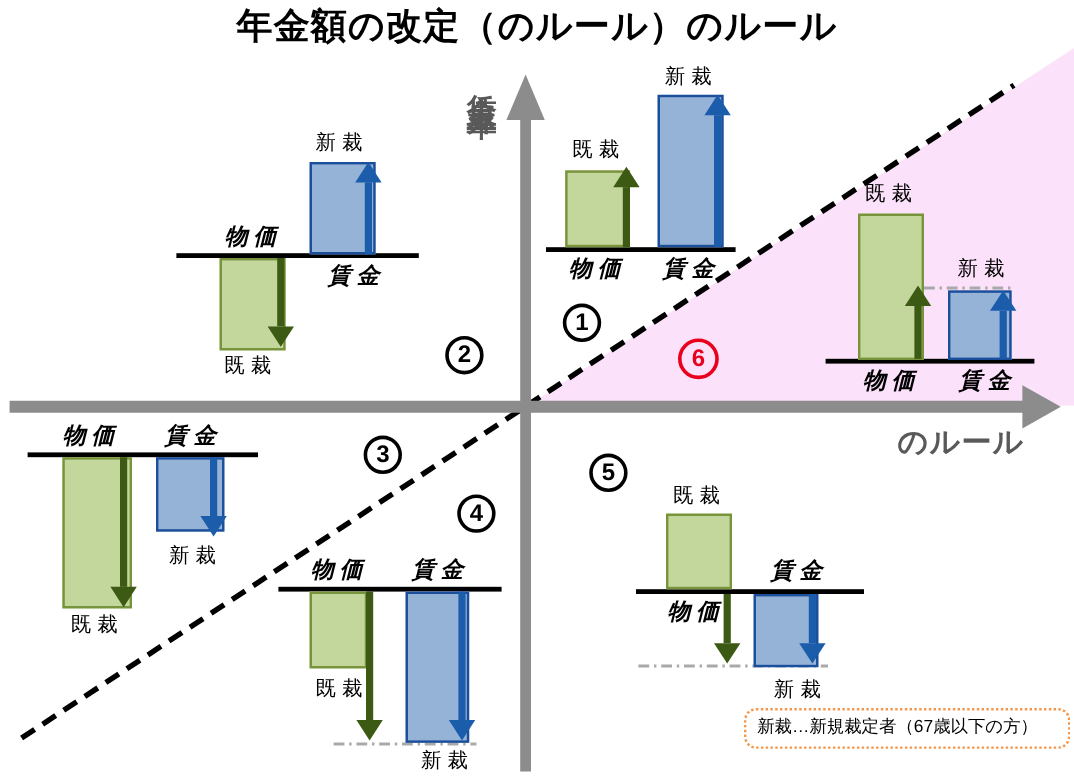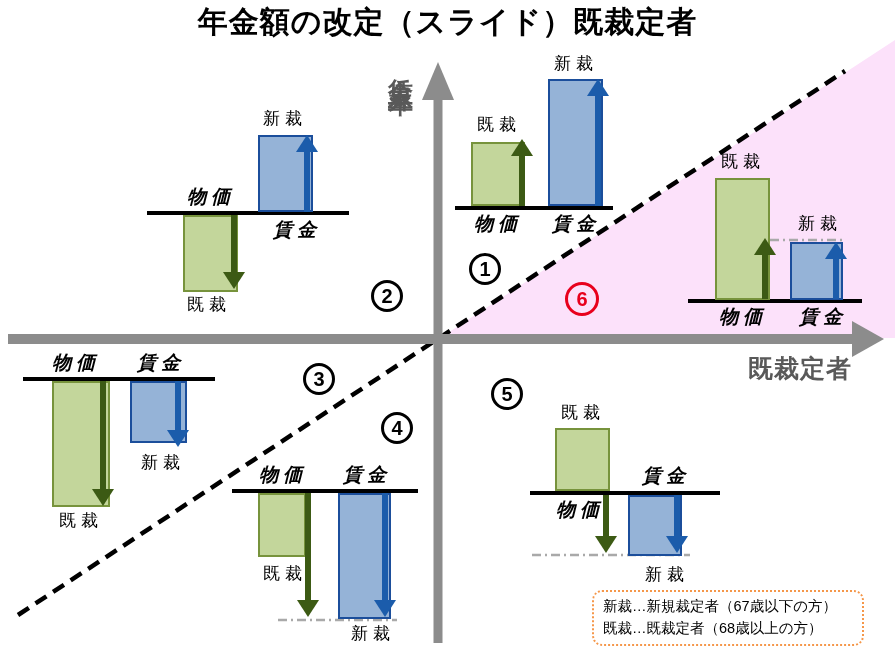--- a/index.html
+++ b/index.html
@@ -30,21 +30,21 @@
   .head.down.b{border-top:17px solid #1b5cab;}
   .lbl{position:absolute; width:78px; text-align:center; font-size:17px; color:#000; letter-spacing:0.3em; z-index:3; white-space:nowrap;}
   .lbl.bold{font-weight:bold; font-size:19px; letter-spacing:0.25em;font-style:italic;}
   .num{
     position:absolute; width:26px; height:26px; border:3px solid #000; border-radius:50%;
     text-align:center; line-height:26px; font-size:20px; font-weight:bold; color:#000; z-index:3;
     background:transparent;
   }
   .num.red{border-color:#e8001c; color:#e8001c; width:28px; height:28px; line-height:28px;}
   .legend-box{
-    position:absolute; left:592px; top:590px; width:250px; z-index:3;
+    position:absolute; left:620px; top:590px; width:250px; z-index:3;
     border:2px dotted #f5974a; border-radius:10px; padding:4px 9px;
     font-size:14.5px; line-height:1.5; color:#000; background:#fff;
   }
 </style>
 </head>
 <body>
 
 <div id="stage">
 
   <svg id="bg-layer" width="895" height="650" viewBox="0 0 895 650">
@@ -52,23 +52,23 @@
     <line x1="18" y1="615" x2="845" y2="71" stroke="#000" stroke-width="4.5" stroke-dasharray="13 8"></line>
     <line x1="8" y1="339" x2="856" y2="339" stroke="#8c8c8c" stroke-width="10"></line>
     <polygon points="884,339 852,321 852,357" fill="#8c8c8c"></polygon>
     <line x1="438" y1="98" x2="438" y2="643" stroke="#8c8c8c" stroke-width="9"></line>
     <polygon points="438,62 422,100 454,100" fill="#8c8c8c"></polygon>
     <line x1="278" y1="620" x2="397" y2="620" stroke="#a9a9a9" stroke-width="2.5" stroke-dasharray="9 4 2 4"></line>
     <line x1="532" y1="555" x2="690" y2="555" stroke="#a9a9a9" stroke-width="2.5" stroke-dasharray="9 4 2 4"></line>
     <line x1="770" y1="240" x2="846" y2="240" stroke="#a9a9a9" stroke-width="2.5" stroke-dasharray="9 4 2 4"></line>
   </svg>
 
-  <div class="title">年金額の改定（スライド）既裁定者</div>
+  <div class="title">年金額の改定（のルール）のルール</div>
   <div class="axis-label" id="y-axis-label">賃金上昇率</div>
-  <div class="axis-label" id="x-axis-label">既裁定者</div>
+  <div class="axis-label" id="x-axis-label">のルール</div>
 
   <div class="base" style="left:455px;top:206px;width:158px;"></div>
   <div class="bar g" style="left:471px;top:142px;width:50px;height:60px;"></div>
   <div class="stem g" style="left:519px;top:156px;height:50px;"></div>
   <div class="head up g" style="left:511px;top:139px;"></div>
   <div class="bar b" style="left:548px;top:79px;width:51px;height:123px;"></div>
   <div class="stem b" style="left:595px;top:96px;height:110px;"></div>
   <div class="head up b" style="left:587px;top:79px;"></div>
   <div class="lbl" style="left:460px;top:113px;">既裁</div>
   <div class="lbl" style="left:537px;top:52px;">新裁</div>
@@ -136,16 +136,15 @@
   <div class="bar b" style="left:790px;top:242px;width:49px;height:54px;"></div>
   <div class="stem b" style="left:833px;top:259px;height:40px;"></div>
   <div class="head up b" style="left:825px;top:242px;"></div>
   <div class="lbl" style="left:781px;top:212px;">新裁</div>
   <div class="lbl bold" style="left:704px;top:304px;">物価</div>
   <div class="lbl bold" style="left:784px;top:304px;">賃金</div>
   <div class="num red" style="left:565px;top:282px;">6</div>
 
   <div class="legend-box">
     <div>新裁…新規裁定者（67歳以下の方）</div>
-    <div>既裁…既裁定者（68歳以上の方）</div>
   </div>
 
 </div>
 
 </body></html>

